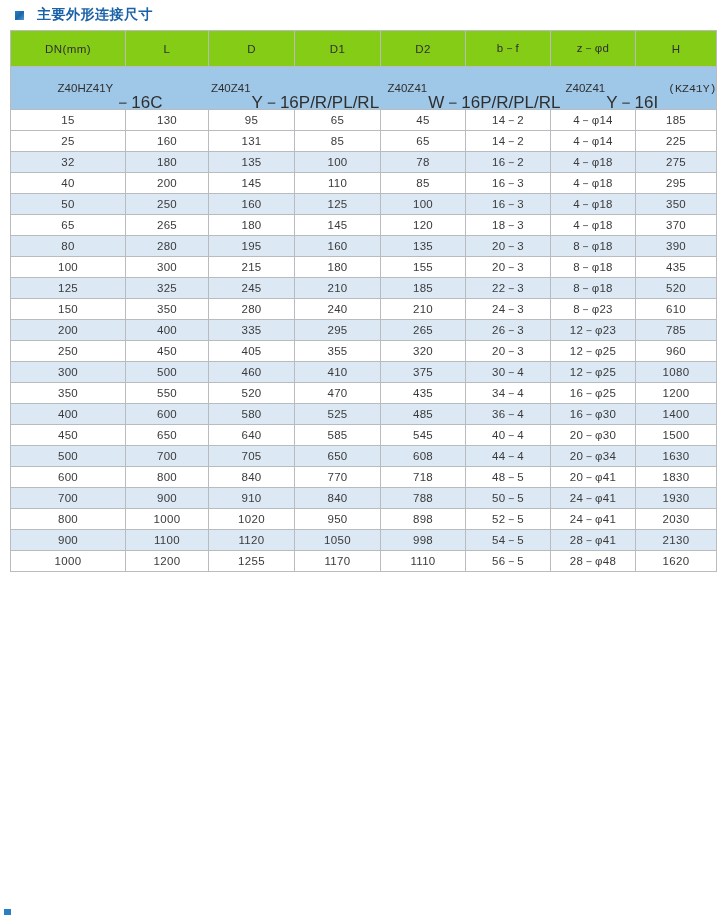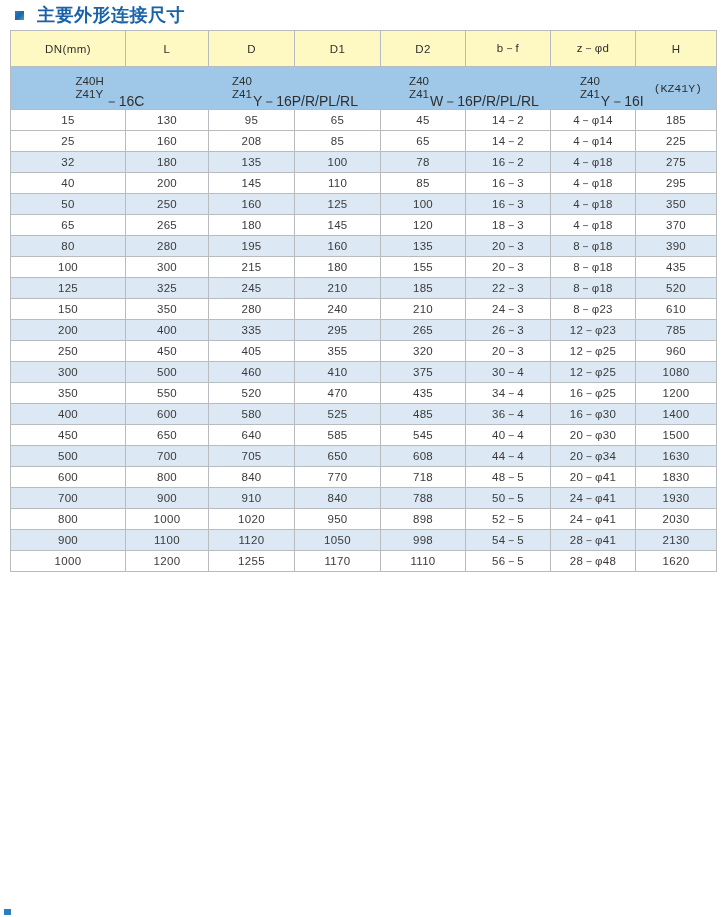--- a/index.html
+++ b/index.html
@@ -24,21 +24,21 @@
     box-sizing: border-box;
   }
   .bullet-square {
     width: 9px;
     height: 9px;
     background: linear-gradient(135deg, #2a7fc4 0%, #1b66a8 50%, #4a9ad6 100%);
     margin-right: 13px;
     flex: 0 0 auto;
   }
   .section-title-text {
-    font-size: 18px;
+    font-size: 14px;
     font-weight: bold;
     color: #1a62a8;
     letter-spacing: 0.5px;
     white-space: nowrap;
   }
 
   
   .table-wrap {
     padding: 0 10px;
     box-sizing: border-box;
@@ -55,21 +55,21 @@
     text-align: center;
     vertical-align: middle;
     padding: 0;
     font-weight: normal;
     color: #3a3a3a;
   }
 
   
   tr.head-cols th {
     height: 35px;
-    background: #fef9c3;
+    background: #84cc16;
     font-size: 11.5px;
     letter-spacing: 0.4px;
     color: #2f2f2f;
   }
   tr.head-models th {
     height: 42px;
     background: #9fc8e8;
     padding: 0;
   }
   .models-row {
@@ -85,28 +85,28 @@
     font-size: 11.5px;
     color: #2f2f2f;
     white-space: nowrap;
   }
   .model-group.g1 { width: 198px; }
   .model-group.g2 { width: 172px; }
   .model-group.g3 { width: 186px; }
   .model-group.g4 { width: 148px; }
   .stack {
     display: inline-flex;
-    flex-direction: column;
+    flex-direction: row;
     line-height: 1.12;
     text-align: left;
     font-size: 11.5px;
   }
   .suffix {
     margin-left: 1px;
-    font-size: 14px;
+    font-size: 17px;
     margin-top: 28px;
   }
   .paren {
     margin-left: 10px;
     font-size: 11.5px;
     font-family: Liberation Mono, monospace;
   }
 
   
   tbody tr { height: 21px; }
@@ -207,21 +207,21 @@
           <td>95</td>
           <td>65</td>
           <td>45</td>
           <td>14－2</td>
           <td>4－φ14</td>
           <td>185</td>
         </tr>
         <tr class="odd">
           <td>25</td>
           <td>160</td>
-          <td>208</td>
+          <td>131</td>
           <td>85</td>
           <td>65</td>
           <td>14－2</td>
           <td>4－φ14</td>
           <td>225</td>
         </tr>
         <tr class="even">
           <td>32</td>
           <td>180</td>
           <td>135</td>

